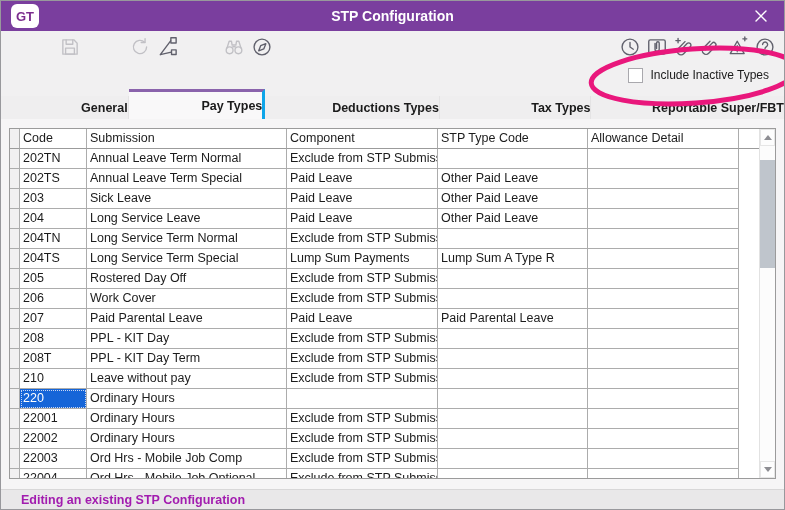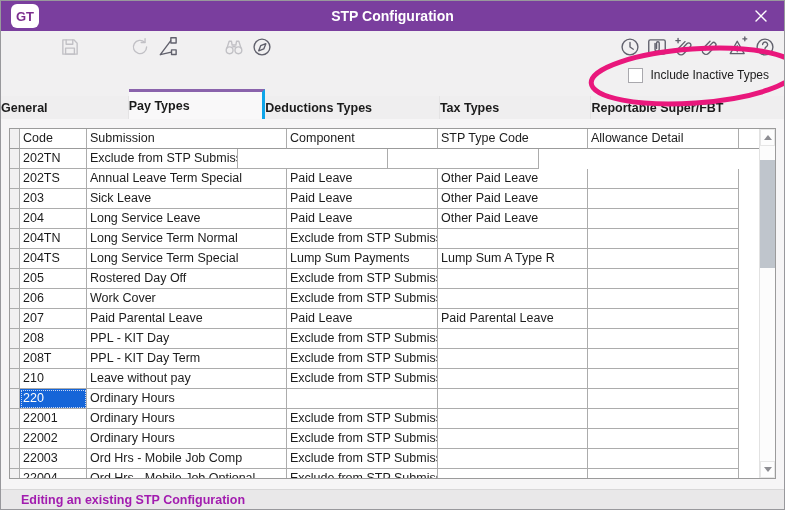--- a/index.html
+++ b/index.html
@@ -26,21 +26,21 @@
   .tb-left .ic:nth-child(2) { margin-left:48px; }
   .tb-left .ic:nth-child(4) { margin-left:44px; }
 
   
   .chkrow { position:absolute; top:64px; right:15px; height:20px; display:flex; align-items:center; gap:7px; }
   .chkbox { width:15px; height:15px; background:#FFFFFF; border:1px solid #A9A8AD; }
   .chklabel { font-size:12px; color:#1B1B1B; }
 
   
   .tabbar { position:absolute; top:88px; left:0; right:0; height:30px; display:flex; align-items:flex-end; }
-  .tab { height:23px; display:flex; align-items:center; justify-content:flex-start; background:#EFEEEF;
+  .tab { height:23px; display:flex; align-items:center; justify-content:flex-end; background:#EFEEEF;
          border-right:1px solid #E4E3E4; font-size:12.5px; font-weight:bold; color:#1B1B1B; cursor:pointer; }
   .tab:nth-child(1){ width:128px; } .tab:nth-child(2){ width:137px; } .tab:nth-child(3){ width:175px; }
   .tab:nth-child(4){ width:152px; } .tab:nth-child(5){ width:193px; border-right:none; }
   .tab.active { height:30px; background:#F9F8F9; border-top:3px solid #8A63AC; border-right:3px solid #0ea5e9; }
 
   
   .pane { position:absolute; top:118px; left:0; right:0; height:370px; background:#F6F5F6; }
 
   
   .grid { position:absolute; left:8px; top:127px; width:767px; height:351px; background:#FFFFFF;
@@ -196,20 +196,21 @@
       <div class="cell col-desc">Submission</div>
       <div class="cell col-comp">Component</div>
       <div class="cell col-stp">STP Type Code</div>
       <div class="cell col-allow">Allowance Detail</div>
       <div class="cell col-fill"></div>
     </div>
     <div class="gbody">
         <div class="grow">
       <div class="cell col-gutter"></div>
       <div class="cell col-code">202TN</div>
+      <div class="cell col-desc">Annual Leave Term Normal</div>
       <div class="cell col-comp">Exclude from STP Submission</div>
       <div class="cell col-stp"></div>
       <div class="cell col-allow"></div>
       <div class="cell col-fill"></div>
     </div>
         <div class="grow">
       <div class="cell col-gutter"></div>
       <div class="cell col-code">202TS</div>
       <div class="cell col-desc">Annual Leave Term Special</div>
       <div class="cell col-comp">Paid Leave</div>

